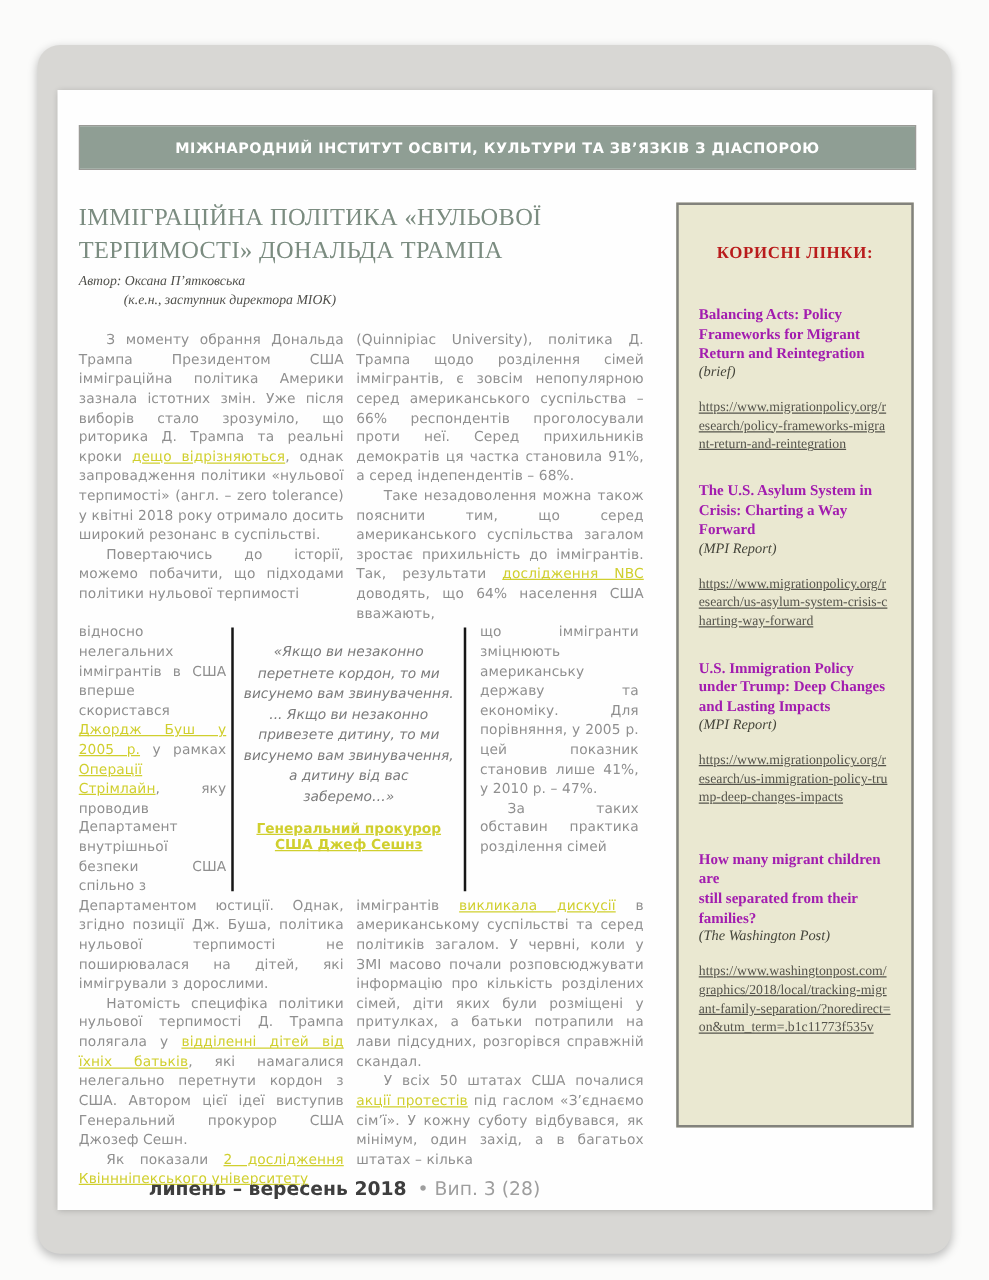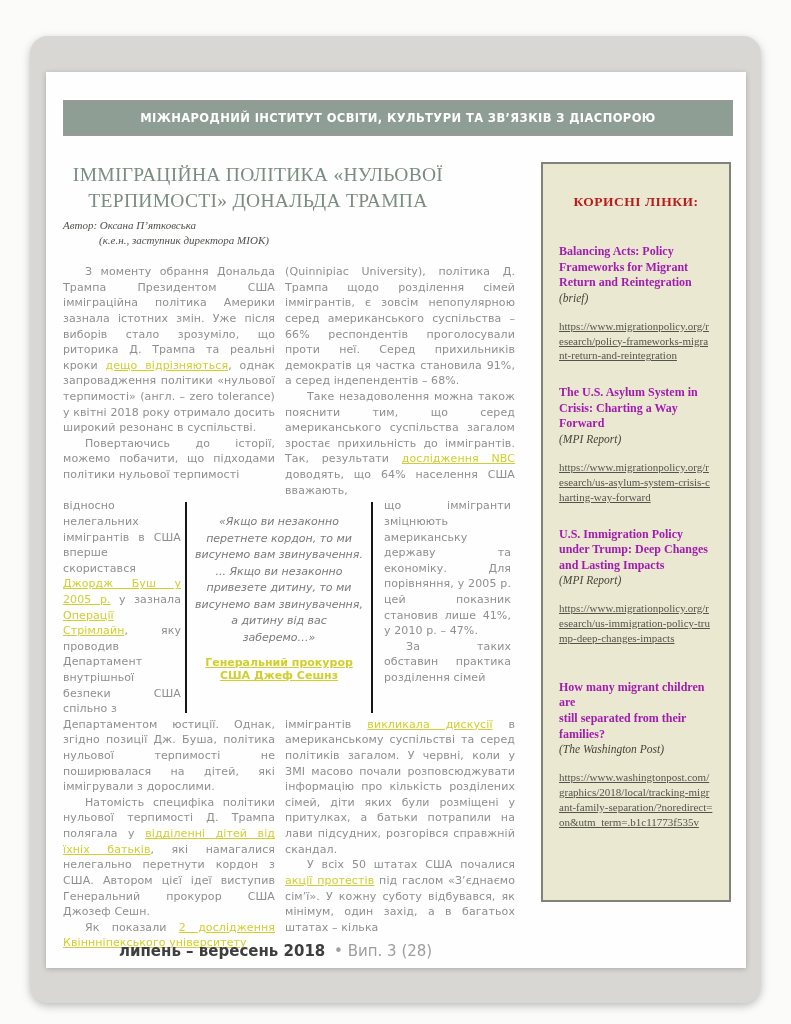--- a/index.html
+++ b/index.html
@@ -32,21 +32,20 @@
     background:#8f9e94;color:#ffffff;text-align:center;
     padding:10px 4px;font-weight:bold;font-size:11.5px;letter-spacing:0.4px;
   }
   
   .content{display:flex;margin-top:26px;align-items:flex-start;}
   .article{width:452px;flex:none;}
   .article-title{
     font-family:"Liberation Serif","DejaVu Serif",serif;
     font-size:19.5px;color:#7b8c80;line-height:1.32;letter-spacing:0.3px;
     width:390px;
-    text-align:center;
   }
   .author{
     font-family:"Liberation Serif","DejaVu Serif",serif;
     font-style:italic;font-size:11px;color:#4f4f4a;margin-top:5px;line-height:1.35;
   }
   .author .l2{padding-left:36px;display:block;}
   .body-text{margin-top:16px;}
   .para{
     font-size:11px;color:#8f8f8f;line-height:1.42;
     text-align:justify;margin:0;letter-spacing:0.1px;
@@ -133,21 +132,21 @@
               <p class="para ind"><span>Повертаючись до історії, можемо побачити, що підходами політики нульової терпимості</span></p>
             </div>
           <div class="col-r">
               <p class="para"><span>(Quinnipiac University), політика Д. Трампа щодо розділення сімей іммігрантів, є зовсім непопулярною серед американського суспільства – 66% респондентів проголосували проти неї. Серед прихильників демократів ця частка становила 91%, а серед індепендентів – 68%.</span></p>
               <p class="para ind"><span>Таке незадоволення можна також пояснити тим, що серед американського суспільства загалом зростає прихильність до іммігрантів. Так, результати </span><span class="lnk">дослідження NBC</span><span> доводять, що 64% населення США вважають,</span></p>
             </div>
         </div>
 
         <div class="row-band">
           <div class="band-l">
-              <p class="para"><span>відносно нелегальних іммігрантів в США вперше скористався </span><span class="lnk">Джордж Буш у 2005 р.</span><span> у зазнала </span><span class="lnk">Операції Стрімлайн</span><span>, яку проводив Департамент внутрішньої безпеки США спільно з</span></p>
+              <p class="para"><span>відносно нелегальних іммігрантів в США вперше скористався </span><span class="lnk">Джордж Буш у 2005 р.</span><span> у рамках </span><span class="lnk">Операції Стрімлайн</span><span>, яку проводив Департамент внутрішньої безпеки США спільно з</span></p>
             </div>
           <div class="quote-box">
             <div class="quote-text">«Якщо ви незаконно перетнете кордон, то ми висунемо вам звинувачення. ... Якщо ви незаконно привезете дитину, то ми висунемо вам звинувачення, а дитину від вас заберемо…»</div>
             <div class="quote-attr lnk">Генеральний прокурор США  Джеф Сешнз</div>
           </div>
           <div class="band-r">
               <p class="para"><span>що іммігранти зміцнюють американську державу та економіку. Для порівняння, у 2005 р. цей показник становив лише 41%, у 2010 р. – 47%.</span></p>
               <p class="para ind"><span>За таких обставин практика розділення сімей</span></p>
             </div>
         </div>

